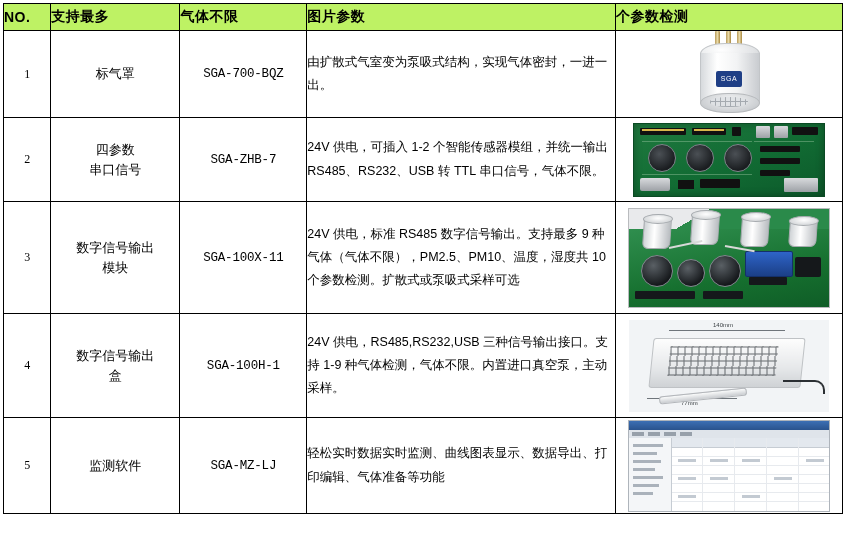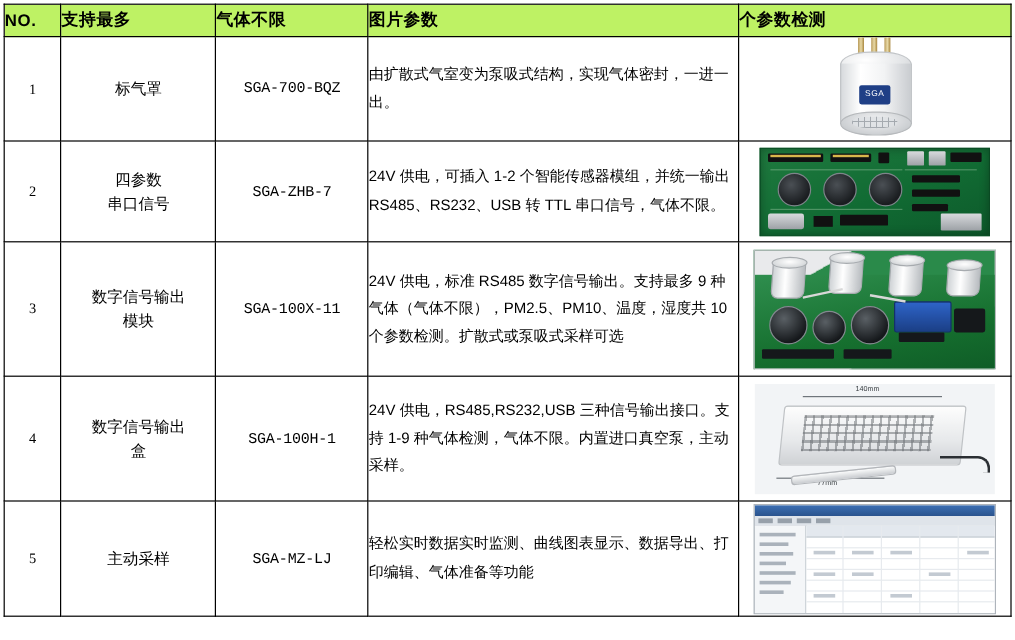--- a/index.html
+++ b/index.html
@@ -393,21 +393,21 @@
             <div class="dimtxt" style="left:52px; top:80px;">77mm</div>
             <div class="probe"></div>
             <div class="cord"></div>
           </div>
         </div>
       </td>
     </tr>
 
     <tr style="height:96px;">
       <td class="cell-no">5</td>
-      <td class="cell-name">主动采样</td>
+      <td class="cell-name">监测软件</td>
       <td class="cell-model">SGA-MZ-LJ</td>
       <td class="cell-func">轻松实时数据实时监测、曲线图表显示、数据导出、打印编辑、气体准备等功能</td>
       <td class="cell-img">
         <div class="img-box">
           <div class="app5">
             <div class="titlebar"></div>
             <div class="menubar">
               <i style="left:3px;  width:12px;"></i>
               <i style="left:19px; width:12px;"></i>
               <i style="left:35px; width:12px;"></i>

